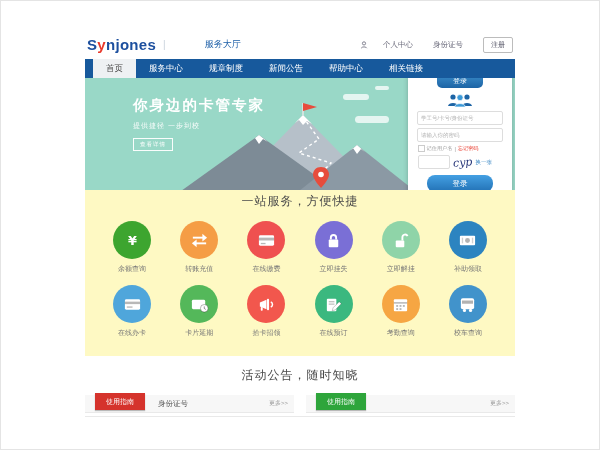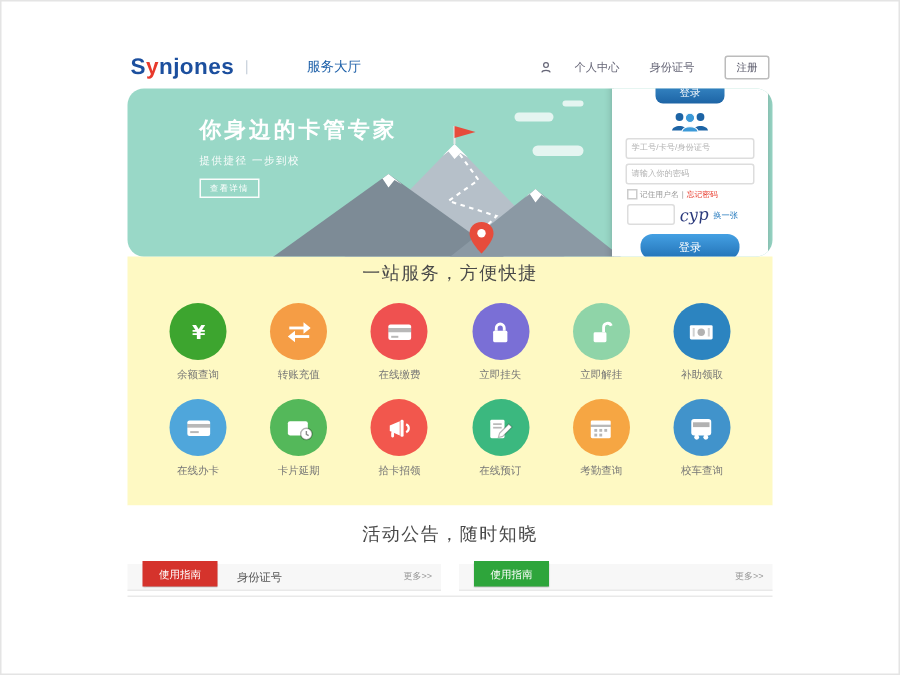--- a/index.html
+++ b/index.html
@@ -16,21 +16,21 @@
   .hdr-right{margin-left:auto;display:flex;align-items:center;gap:20px;font-size:7.5px;color:#667;}
   .person-ico{width:8px;height:8px;display:inline-block;margin-right:-5px;}
   .reg-btn{border:1px solid #bcbcbc;border-radius:2px;padding:2px 7px;color:#556;background:#fff;font-size:7px;cursor:pointer;}
 
   
   .nav{height:19px;background:#17599c;display:flex;align-items:stretch;padding-left:8px;}
   .nav-item{color:#fff;font-size:8.5px;line-height:19px;padding:0 13px;cursor:pointer;}
   .nav-item.active{background:#eef1f3;color:#4a4a4a;}
 
   
-  .hero{position:relative;height:112px;background:#99d8c7;overflow:hidden;border-radius:11px;}
+  .hero{position:relative;height:112px;background:#99d8c7;overflow:hidden;}
   .hero-copy{position:absolute;left:48px;top:18px;color:#fff;z-index:3;}
   .hero-title{font-size:14.5px;font-weight:bold;letter-spacing:2px;margin:0;}
   .hero-sub{font-size:7px;margin-top:6px;opacity:.95;letter-spacing:1px;}
   .hero-cta{display:inline-block;margin-top:7px;border:1px solid rgba(255,255,255,.95);color:#fff;font-size:5.5px;padding:2px 6px;letter-spacing:1px;cursor:pointer;}
   .cloud{position:absolute;background:rgba(255,255,255,.75);border-radius:10px;z-index:1;}
   .mountains{position:absolute;left:86px;bottom:-1px;width:252px;height:90px;z-index:2;}
 
   
   .login{position:absolute;left:323px;top:43px;width:104px;min-height:116px;background:#fff;box-shadow:0 1px 5px rgba(0,0,0,.22);z-index:6;padding-bottom:7px;}
   .login-tab{width:46px;margin:0 auto;background:linear-gradient(#3c8ecb,#1d64a5);color:#fff;font-size:7px;text-align:center;padding:2.5px 0;border-radius:0 0 5px 5px;cursor:pointer;}
@@ -80,20 +80,28 @@
         <svg class="person-ico" viewBox="0 0 10 10">
             <circle cx="5" cy="3" r="2" fill="none" stroke="#667" stroke-width="1"></circle>
             <path d="M1.5 9c.5-2.2 6.5-2.2 7 0" fill="none" stroke="#667" stroke-width="1"></path>
           </svg>
         <span>个人中心</span>
         <span>身份证号</span>
         <span class="reg-btn">注册</span>
       </span>
     </div>
 
+    <div class="nav">
+        <div class="nav-item active">首页</div>
+        <div class="nav-item">服务中心</div>
+        <div class="nav-item">规章制度</div>
+        <div class="nav-item">新闻公告</div>
+        <div class="nav-item">帮助中心</div>
+        <div class="nav-item">相关链接</div>
+      </div>
 
     <div class="hero">
       <div class="cloud" style="left:258px;top:16px;width:26px;height:6px;"></div>
       <div class="cloud" style="left:290px;top:8px;width:14px;height:4px;"></div>
       <div class="cloud" style="left:270px;top:38px;width:34px;height:7px;"></div>
       <div class="hero-copy">
         <div class="hero-title">你身边的卡管专家</div>
         <div class="hero-sub">提供捷径 一步到校</div>
         <span class="hero-cta">查看详情</span>
       </div>

